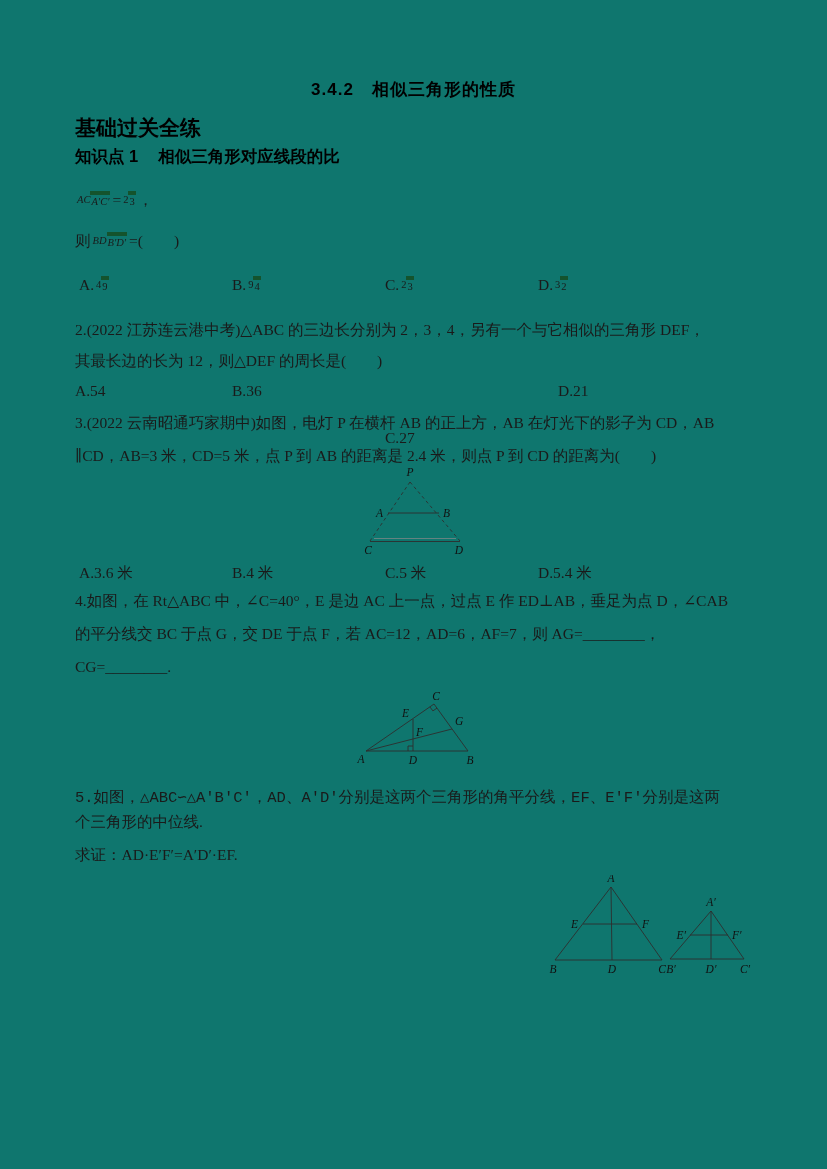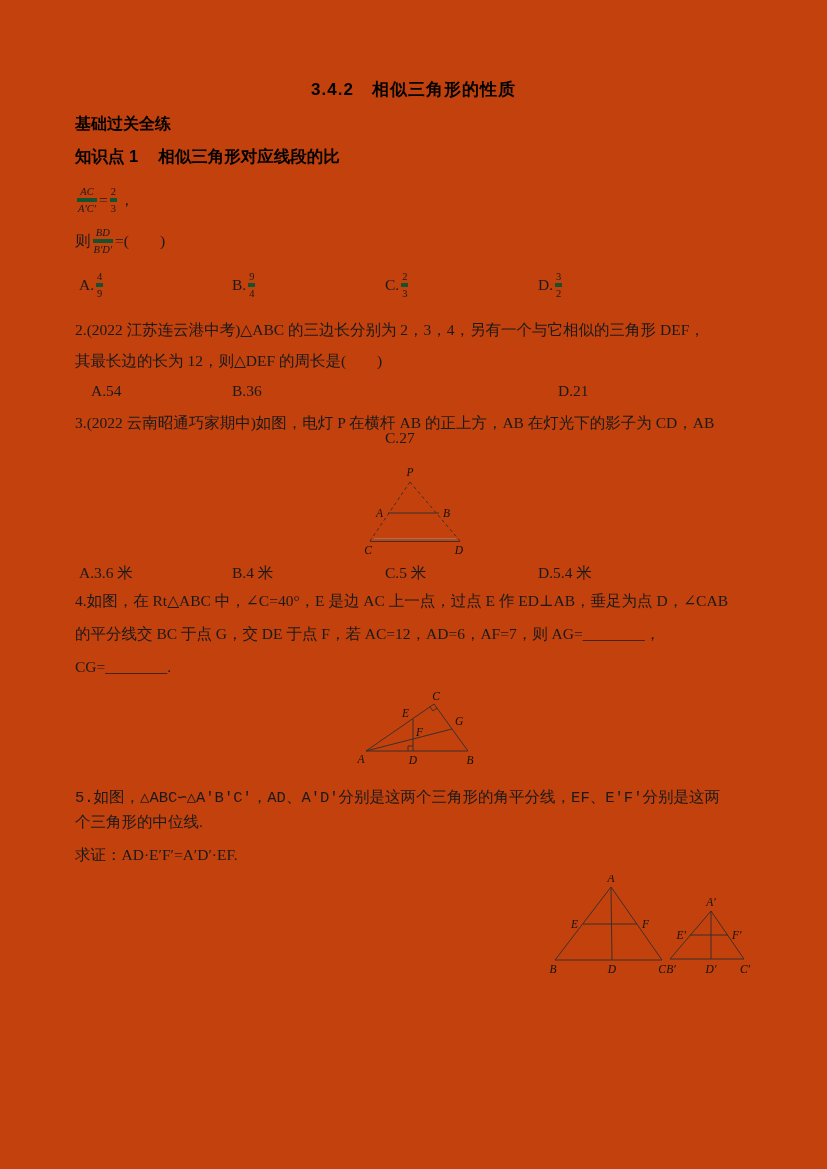--- a/index.html
+++ b/index.html
@@ -1,27 +1,27 @@
 <!DOCTYPE html>
 <html><head>
 <meta charset="utf-8">
 <style>
   html,body{margin:0;padding:0;background:#ffffff;}
   .page{
-    position:relative;width:827px;height:1169px;background:#c2410c;overflow:hidden;
+    position:relative;width:827px;height:1169px;background:#0f766e;overflow:hidden;
     font-family:"Liberation Serif","DejaVu Serif",serif;
     font-size:15.5px;color:#1a1a1a;
   }
   .heads{font-family:"Liberation Sans","DejaVu Sans",sans-serif;font-weight:bold;color:#000;}
   .title{position:absolute;top:78px;left:0;width:100%;text-align:center;font-size:17px;letter-spacing:1px;}
-  .section{position:absolute;top:114px;left:75px;font-size:16px;}
+  .section{position:absolute;top:114px;left:75px;font-size:21px;}
   .topic{position:absolute;top:146px;left:75px;font-size:16.5px;}
   .topic .t2{margin-left:20px;}
   .tline{position:absolute;left:75px;height:30px;display:flex;align-items:center;white-space:pre;}
-  .frac{display:inline-flex;flex-direction:column;align-items:center;line-height:1.25;font-size:10.5px;margin:0 2px;}
+  .frac{display:inline-flex;flex-direction:row;align-items:center;line-height:1.25;font-size:10.5px;margin:0 2px;}
   .frac .den{border-top:4px solid #14532d;padding:0 1px;}
   .it{font-style:italic;}
   .optrow{position:absolute;left:75px;width:705px;height:30px;}
   .opt{position:absolute;top:0;height:30px;display:flex;align-items:center;white-space:pre;}
   .fig{position:absolute;}
   .fig line, .fig path, .fig polyline{stroke:#2e2e2e;stroke-width:0.9;fill:none;}
   .fig .dash{stroke-dasharray:3.2,3;}
   .fig .thin{stroke:#8a8a8a;stroke-width:0.7;}
   .fig text{fill:#111;font-size:11.5px;font-style:italic;font-family:"Liberation Serif","DejaVu Serif",serif;}
 </style>
@@ -83,27 +83,28 @@
       <span class="frac">
         <span class="num">3</span>
         <span class="den">2</span>
       </span>
     </span>
   </div>
 
   <div class="tline" style="top:315px;">2.(2022 江苏连云港中考)△ABC 的三边长分别为 2，3，4，另有一个与它相似的三角形 DEF，</div>
   <div class="tline" style="top:346px;">其最长边的长为 12，则△DEF 的周长是(　　)</div>
   <div class="optrow" style="top:376px;">
-    <span class="opt" style="left:16px;">A.54</span>
+    <span class="opt" style="left:0;">A.54</span>
     <span class="opt" style="left:157px;">B.36</span>
     <span class="opt" style="left:310px;margin-top:47px;">C.27</span>
     <span class="opt" style="left:483px;">D.21</span>
   </div>
 
   <div class="tline" style="top:408px;">3.(2022 云南昭通巧家期中)如图，电灯 P 在横杆 AB 的正上方，AB 在灯光下的影子为 CD，AB</div>
+  <div class="tline" style="top:441px;">∥CD，AB=3 米，CD=5 米，点 P 到 AB 的距离是 2.4 米，则点 P 到 CD 的距离为(　　)</div>
 
   <svg class="fig" style="left:352px;top:466px;" width="122" height="94" viewBox="0 0 122 94">
     <line class="dash" x1="58" y1="16" x2="18" y2="75"></line>
     <line class="dash" x1="58" y1="16" x2="108" y2="75"></line>
     <line x1="36" y1="47" x2="87" y2="47"></line>
     <line class="thin" x1="22" y1="72.5" x2="104" y2="72.5"></line>
     <line x1="18" y1="75.5" x2="108" y2="75.5"></line>
     <text x="58" y="10" text-anchor="middle">P</text>
     <text x="31" y="51" text-anchor="end">A</text>
     <text x="91" y="51" text-anchor="start">B</text>

